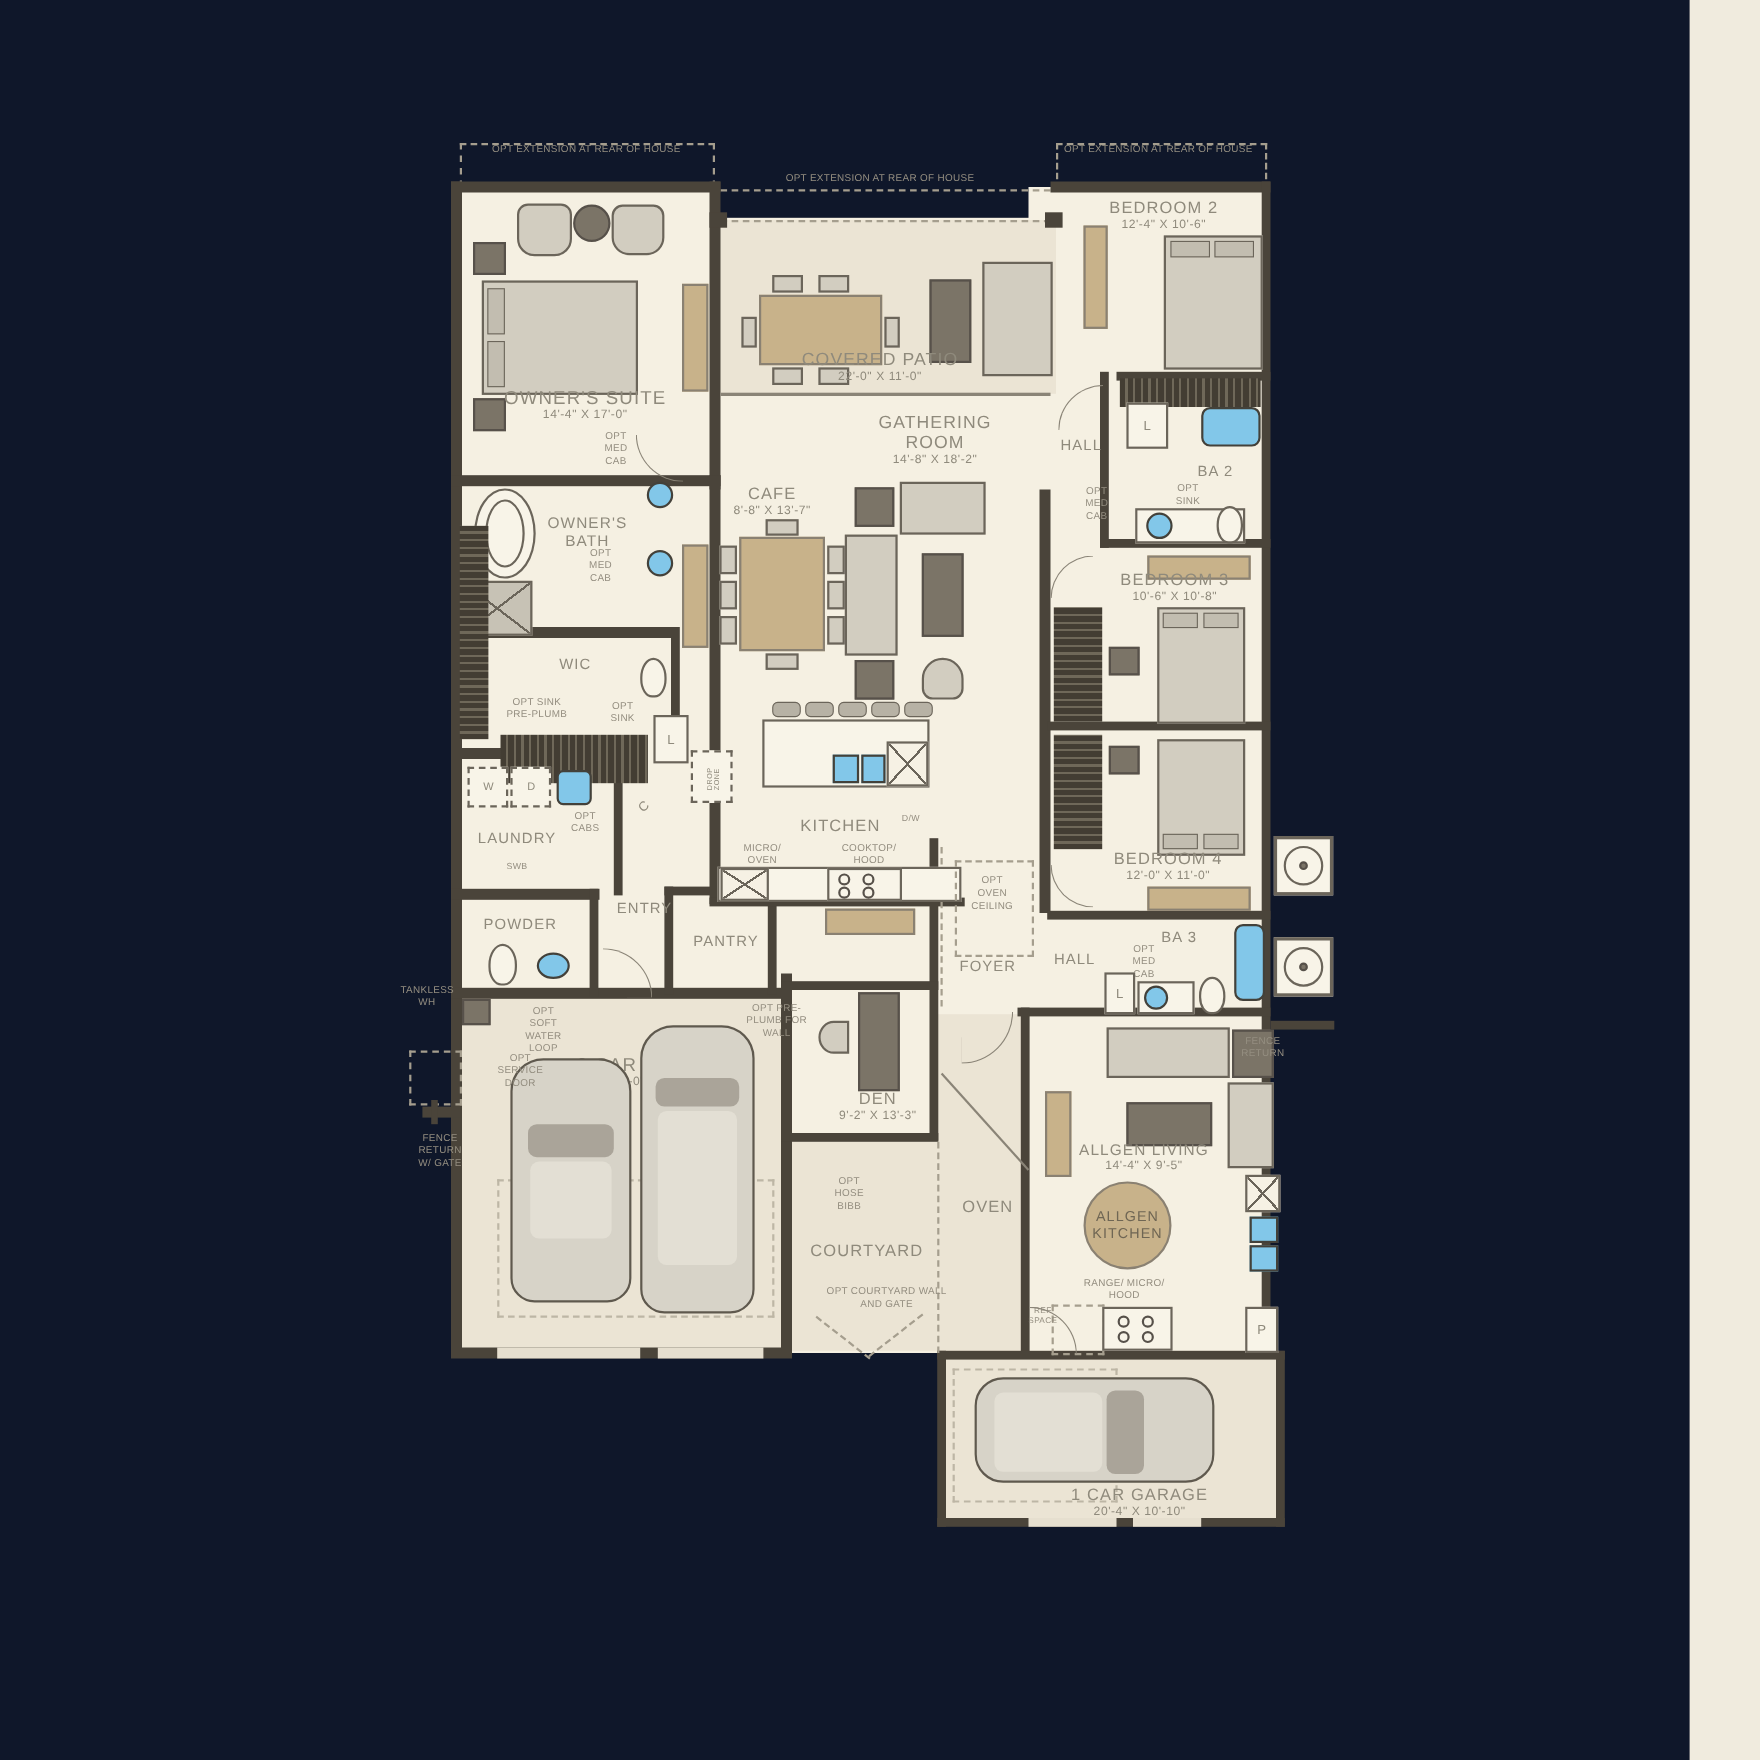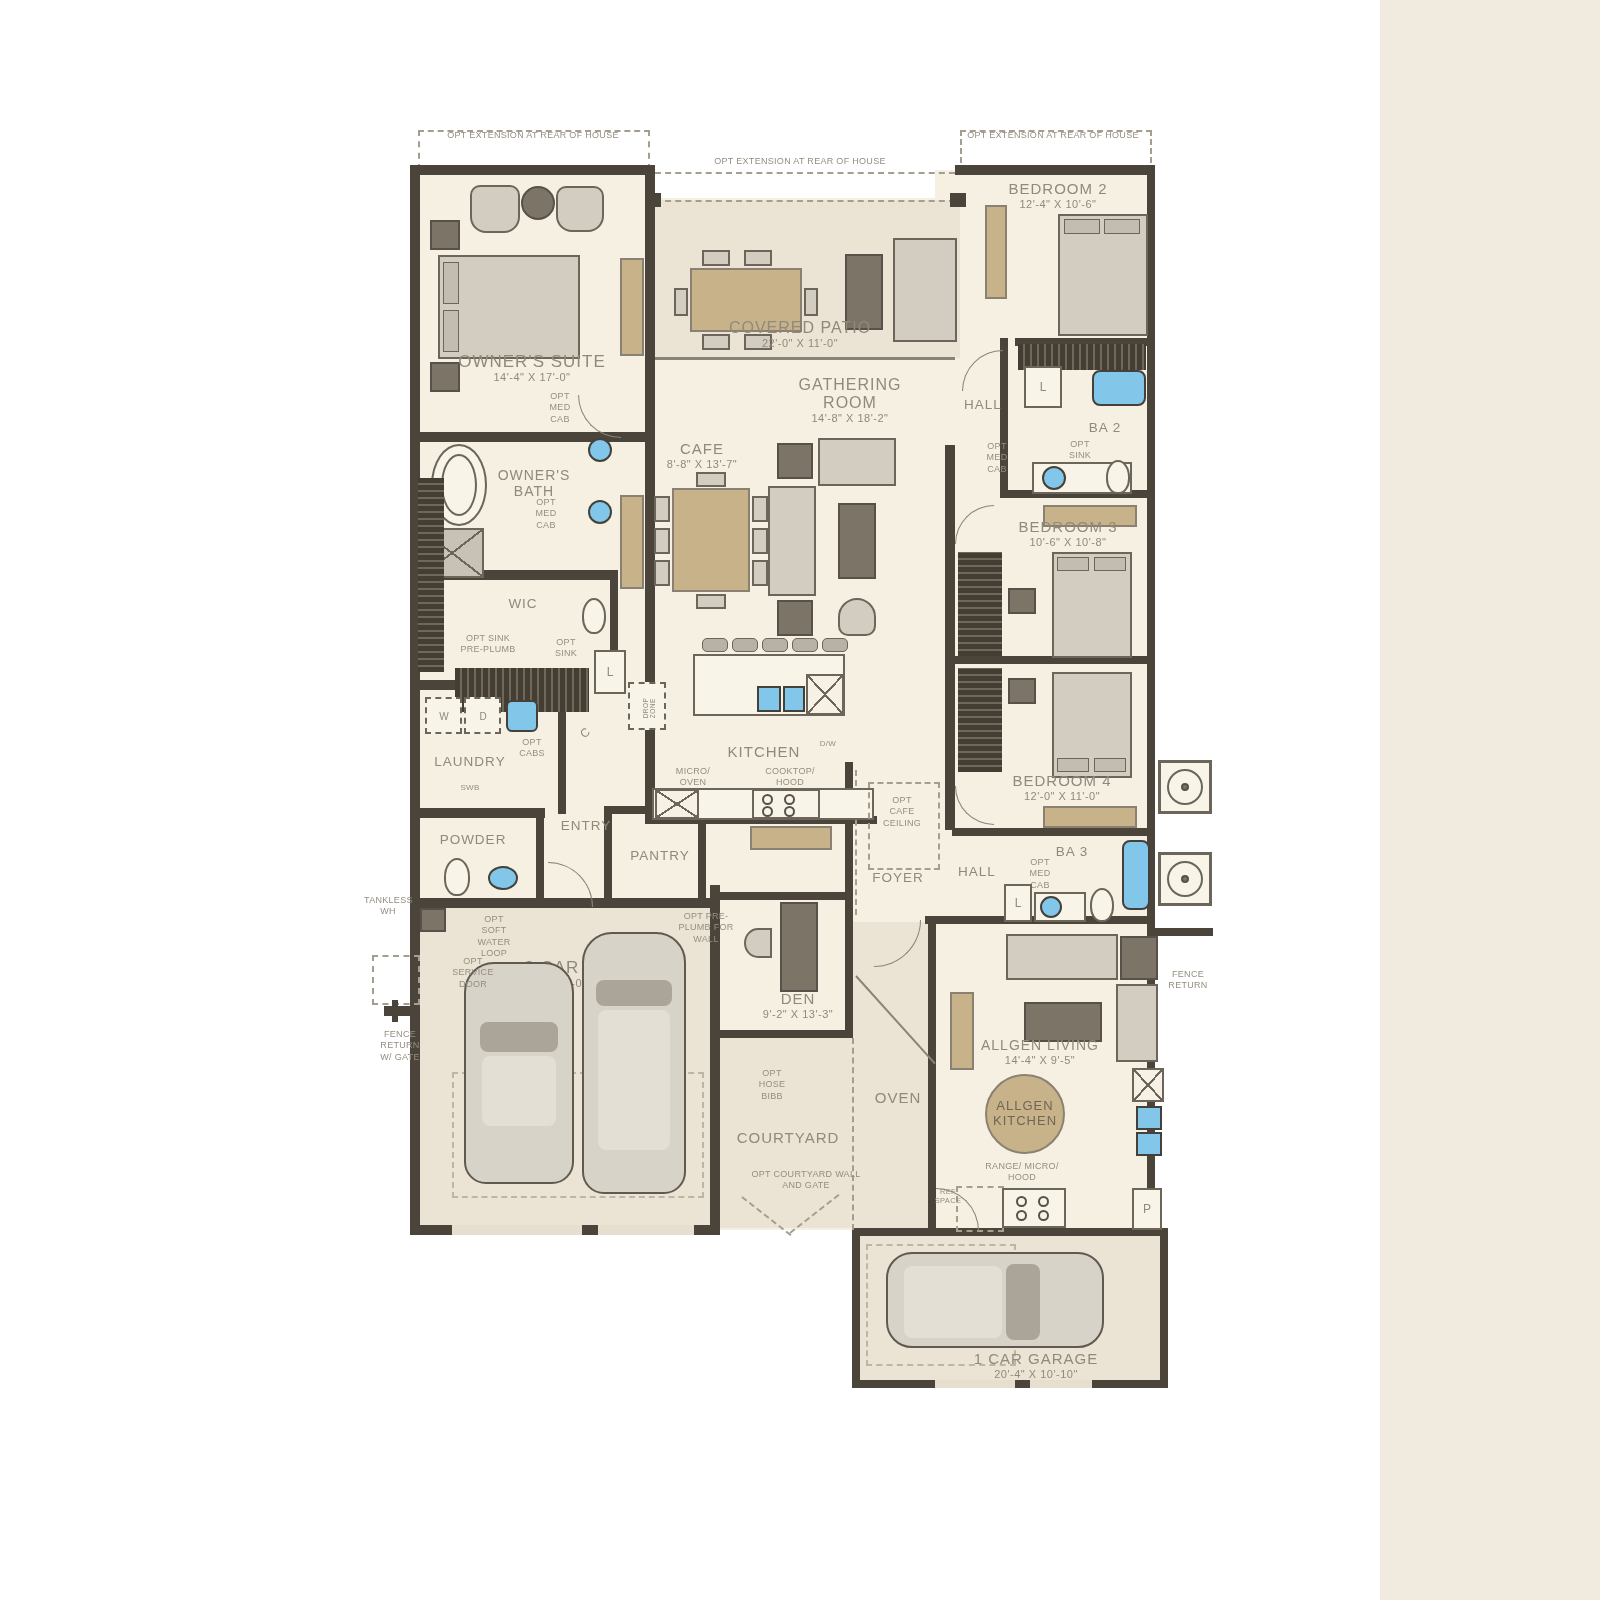--- a/index.html
+++ b/index.html
@@ -1,16 +1,16 @@
 <!DOCTYPE html>
 <html><head>
 <meta charset="utf-8">
 <style>
   html,body{margin:0;padding:0;background:#f0ebde;}
-  #canvas{position:relative;width:1380px;height:1600px;background:#ffffff;overflow:hidden;
+  #canvas{position:relative;width:1536px;height:1600px;background:#0f172a;overflow:hidden;
           font-family:"Liberation Sans",sans-serif;}
   .floor{position:absolute;background:#f5f0e2;}
   .shade{position:absolute;background:#ebe4d4;}
   .wall{position:absolute;background:#4a443a;}
   .wallgap{position:absolute;background:#e6dfcf;}
   .dash{position:absolute;border:2px dashed #a59e8e;}
   .dline{position:absolute;border-top:2px dashed #a59e8e;}
   .dvline{position:absolute;border-left:2px dashed #a59e8e;}
   .thinline{position:absolute;background:#8a8477;}
   .f-tan{position:absolute;background:#c8b28a;border:2px solid #8a8172;box-sizing:border-box;}
@@ -329,21 +329,21 @@
   <div class="nt" style="left:806px;top:1180px;width:110px;">OPT COURTYARD WALL AND GATE</div>
   <div class="dline" style="left:742px;top:1196px;width:62px;transform:rotate(38deg);transform-origin:left center;"></div>
   <div class="dline" style="left:790px;top:1232px;width:62px;transform:rotate(-38deg);transform-origin:left center;"></div>
   <div class="rl sm" style="left:898px;top:1098px;">
     <b style="font-size:15px;">OVEN</b>
   </div>
   <div class="rl sm" style="left:898px;top:878px;">
     <b>FOYER</b>
   </div>
   <div class="dash" style="left:868px;top:782px;width:68px;height:84px;"></div>
-  <div class="nt" style="left:902px;top:812px;width:46px;">OPT CAFE CEILING</div>
+  <div class="nt" style="left:902px;top:812px;width:46px;">OPT OVEN CEILING</div>
   <div class="arc-br" style="left:874px;top:920px;width:46px;height:46px;"></div>
 
   <div class="rl sm" style="left:977px;top:872px;">
     <b>HALL</b>
   </div>
   <div class="rl sm" style="left:1072px;top:852px;">
     <b>BA 3</b>
   </div>
   <div class="nt" style="left:1040px;top:874px;width:40px;">OPT MED CAB</div>
   <div class="f-white" style="left:1004px;top:884px;width:28px;height:38px;"></div>
@@ -384,21 +384,21 @@
 
   <div class="f-white" style="left:1158px;top:760px;width:54px;height:54px;border-width:3px;">
     <div class="f-white round" style="left:6px;top:6px;width:36px;height:36px;"></div>
     <div class="f-dark round" style="left:20px;top:20px;width:8px;height:8px;"></div>
   </div>
   <div class="f-white" style="left:1158px;top:852px;width:54px;height:54px;border-width:3px;">
     <div class="f-white round" style="left:6px;top:6px;width:36px;height:36px;"></div>
     <div class="f-dark round" style="left:20px;top:20px;width:8px;height:8px;"></div>
   </div>
   <div class="wall" style="left:1155px;top:928px;width:58px;height:8px;"></div>
-  <div class="nt" style="left:1188px;top:952px;width:44px;margin-top:28px;">FENCE RETURN</div>
+  <div class="nt" style="left:1148px;top:952px;width:44px;">FENCE RETURN</div>
 
   <div class="dash" style="left:866px;top:1244px;width:146px;height:118px;border-color:#bdb6a5;"></div>
   <div class="car-h" style="left:886px;top:1252px;width:218px;height:96px;">
     <div class="glass" style="left:118px;top:10px;width:34px;height:76px;"></div>
     <div class="glass" style="left:16px;top:12px;width:98px;height:72px;background:#e3dfd4;"></div>
   </div>
   <div class="rl" style="left:1036px;top:1366px;width:220px;">
     <b style="font-size:15px;">1 CAR GARAGE</b>
     <i>20'-4" X 10'-10"</i>
   </div>

